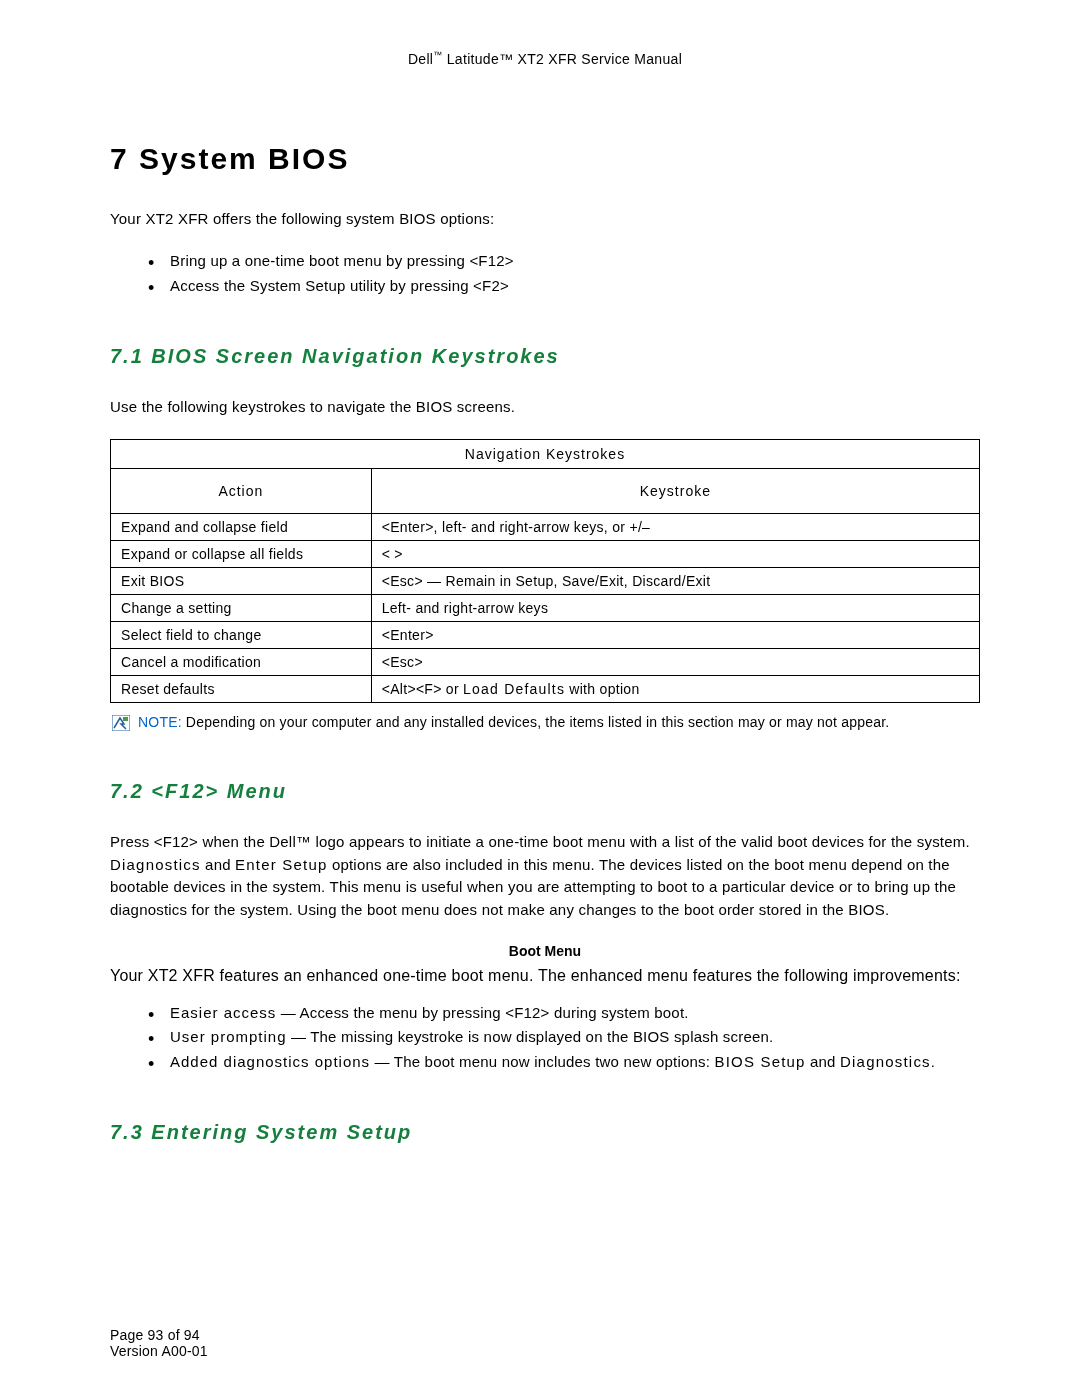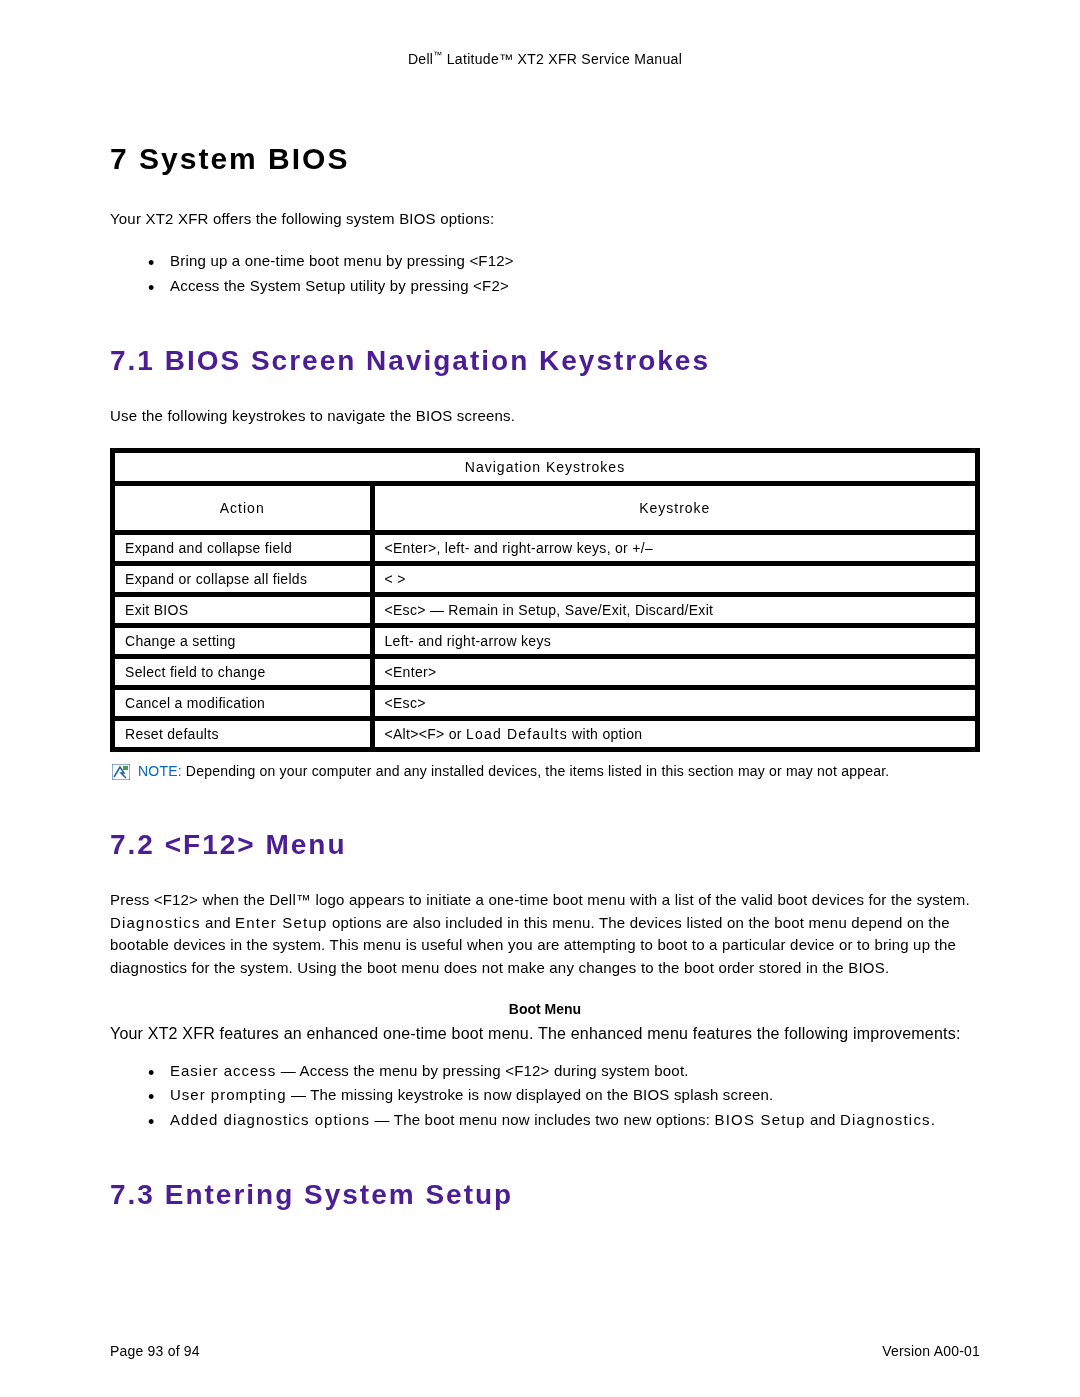--- a/index.html
+++ b/index.html
@@ -28,25 +28,26 @@
     font-size: 9px;
     vertical-align: super;
   }
   .h1 {
     font-size: 30px;
     font-weight: bold;
     letter-spacing: 2px;
     margin-bottom: 32px;
   }
   .h2 {
-    font-size: 28px;
-    color: #4c1d95;
+    font-size: 20px;
+    color: #15803d;
     letter-spacing: 2px;
     margin-top: 48px;
     margin-bottom: 28px;
+    font-style: italic;
   }
   .body-text {
     font-size: 15px;
     line-height: 1.5;
     letter-spacing: 0.2px;
     margin-bottom: 20px;
   }
   .bullet-list {
     list-style: none;
     padding-left: 60px;
@@ -69,21 +70,21 @@
     letter-spacing: 1px;
     font-weight: normal;
   }
   table {
     width: 100%;
     border-collapse: collapse;
     margin-top: 20px;
     font-size: 14px;
   }
   table th, table td {
-    border: 5px solid #000000;
+    border: 1px solid #000000;
     padding: 5px 10px;
     text-align: left;
     letter-spacing: 0.3px;
   }
   table .title-row th {
     text-align: center;
     letter-spacing: 1px;
     font-weight: normal;
     padding: 6px;
   }
@@ -130,20 +131,21 @@
   }
   .footer {
     position: absolute;
     bottom: 38px;
     left: 110px;
     right: 100px;
     display: flex;
     justify-content: space-between;
     font-size: 14px;
     letter-spacing: 0.2px;
+    flex-direction: column;
   }
   .bold-span {
     letter-spacing: 1.2px;
   }
 </style>
 </head>
 <body>
 
 <div class="page">
   <div class="header">

